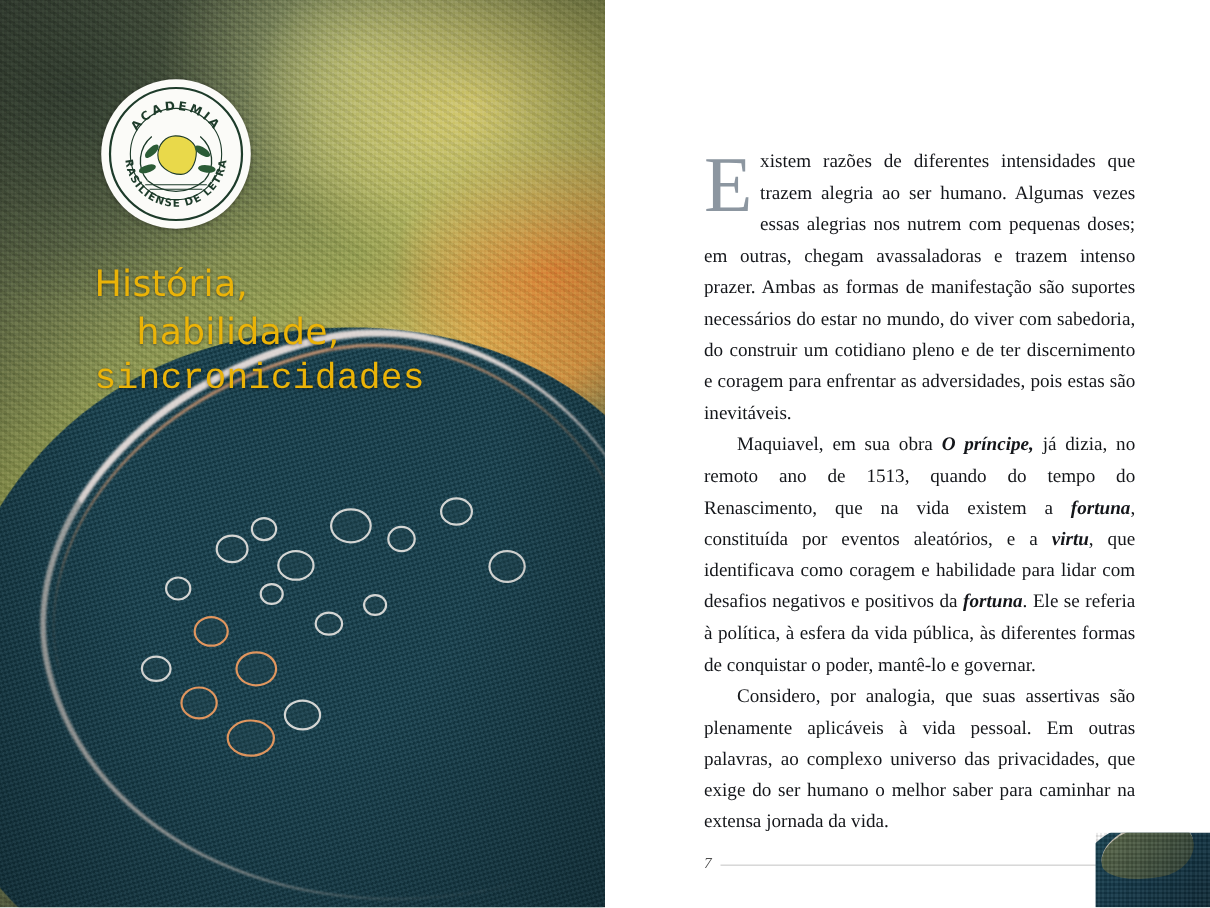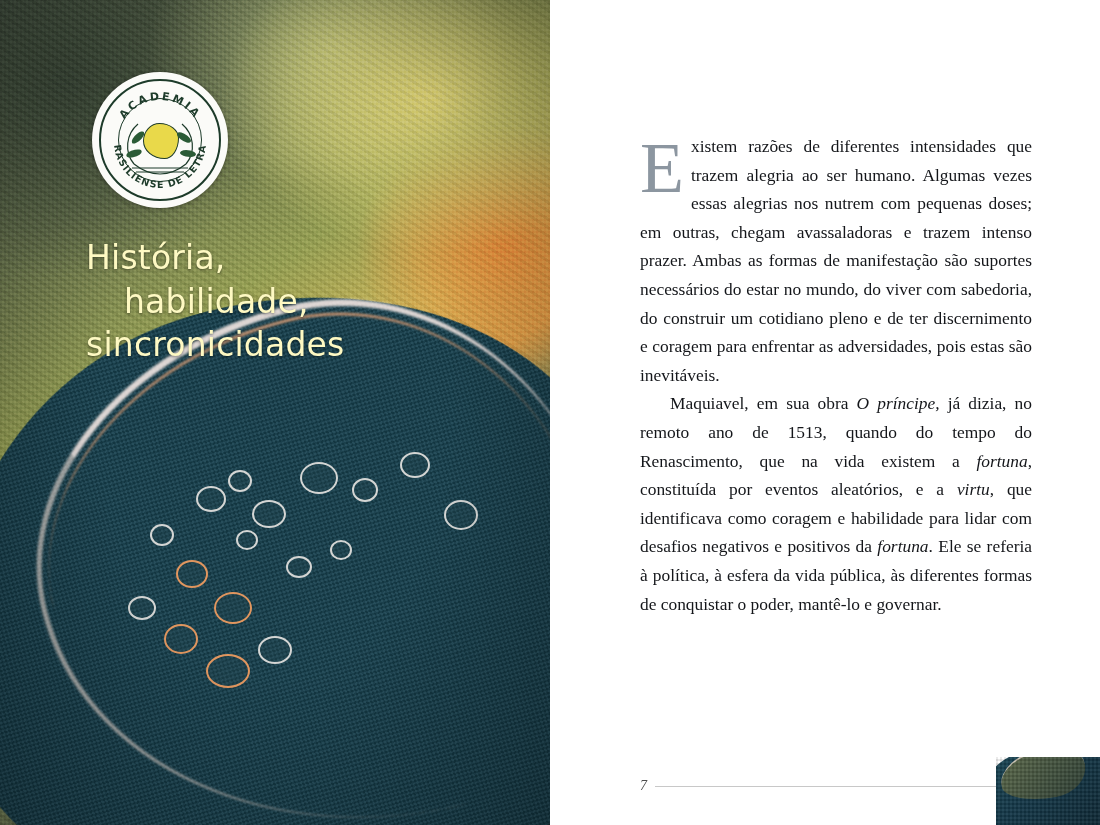--- a/index.html
+++ b/index.html
@@ -166,31 +166,31 @@
     background: #2b5b36;
     border-radius: 60% 40% 60% 40%;
   }
 
   
   .art-title {
     position: absolute;
     left: 86px;
     top: 236px;
     width: 430px;
-    color: #fef9c3;
+    color: #eab308;
     font-family: "DejaVu Sans", sans-serif;
     font-weight: 400;
     font-size: 33px;
     line-height: 1.32;
     letter-spacing: 0.2px;
     text-shadow: 0 1px 3px rgba(0,0,0,0.45);
   }
   .art-title .l1 { display: block; padding-left: 0px; }
   .art-title .l2 { display: block; padding-left: 38px; }
-  .art-title .l3 { display: block; padding-left: 0px; }
+  .art-title .l3 { display: block; padding-left: 0px; font-family: Liberation Mono, monospace; }
 
   
   .text-page {
     position: absolute;
     left: 550px;
     top: 0;
     width: 550px;
     height: 825px;
     background: #ffffff;
   }
@@ -213,21 +213,21 @@
   .dropcap-para { position: relative; min-height: 84px; }
   .dropcap {
     float: left;
     font-family: "Liberation Serif", serif;
     font-size: 72px;
     line-height: 60px;
     color: #8c96a0;
     padding: 4px 7px 0 0;
     margin-top: 2px;
   }
-  em { font-style: italic; }
+  em { font-style: italic; font-weight: bold; }
 
   .folio {
     position: absolute;
     left: 90px;
     top: 778px;
     width: 392px;
     display: flex;
     align-items: center;
     gap: 8px;
   }
@@ -357,20 +357,23 @@
     <div class="column">
 
       <p class="para dropcap-para">
         <span class="dropcap">E</span><span>xistem razões de diferentes intensidades que trazem alegria ao ser humano. Algumas vezes essas alegrias nos nutrem com pequenas doses; em outras, chegam avassaladoras e trazem intenso prazer. Ambas as formas de manifestação são suportes necessários do estar no mundo, do viver com sabedoria, do construir um cotidiano pleno e de ter discernimento e coragem para enfrentar as adversidades, pois estas são inevitáveis.</span>
       </p>
 
       <p class="para">
         <span>Maquiavel, em sua obra </span><em>O príncipe,</em><span> já dizia, no remoto ano de 1513, quando do tempo do Renascimento, que na vida existem a </span><em>fortuna</em><span>, constituída por eventos aleatórios, e a </span><em>virtu</em><span>, que identificava como coragem e habilidade para lidar com desafios negativos e positivos da </span><em>fortuna</em><span>. Ele se referia à política, à esfera da vida pública, às diferentes formas de conquistar o poder, mantê-lo e governar.</span>
       </p>
 
+      <p class="para">
+        <span>Considero, por analogia, que suas assertivas são plenamente aplicáveis à vida pessoal. Em outras palavras, ao complexo universo das privacidades, que exige do ser humano o melhor saber para caminhar na extensa jornada da vida.</span>
+      </p>
     </div>
 
     <div class="folio">
       <span class="folio-num">7</span>
       <span class="folio-rule"></span>
     </div>
 
     <div class="corner-art">
       <div class="c-water"></div>
       <div class="c-land"></div>

